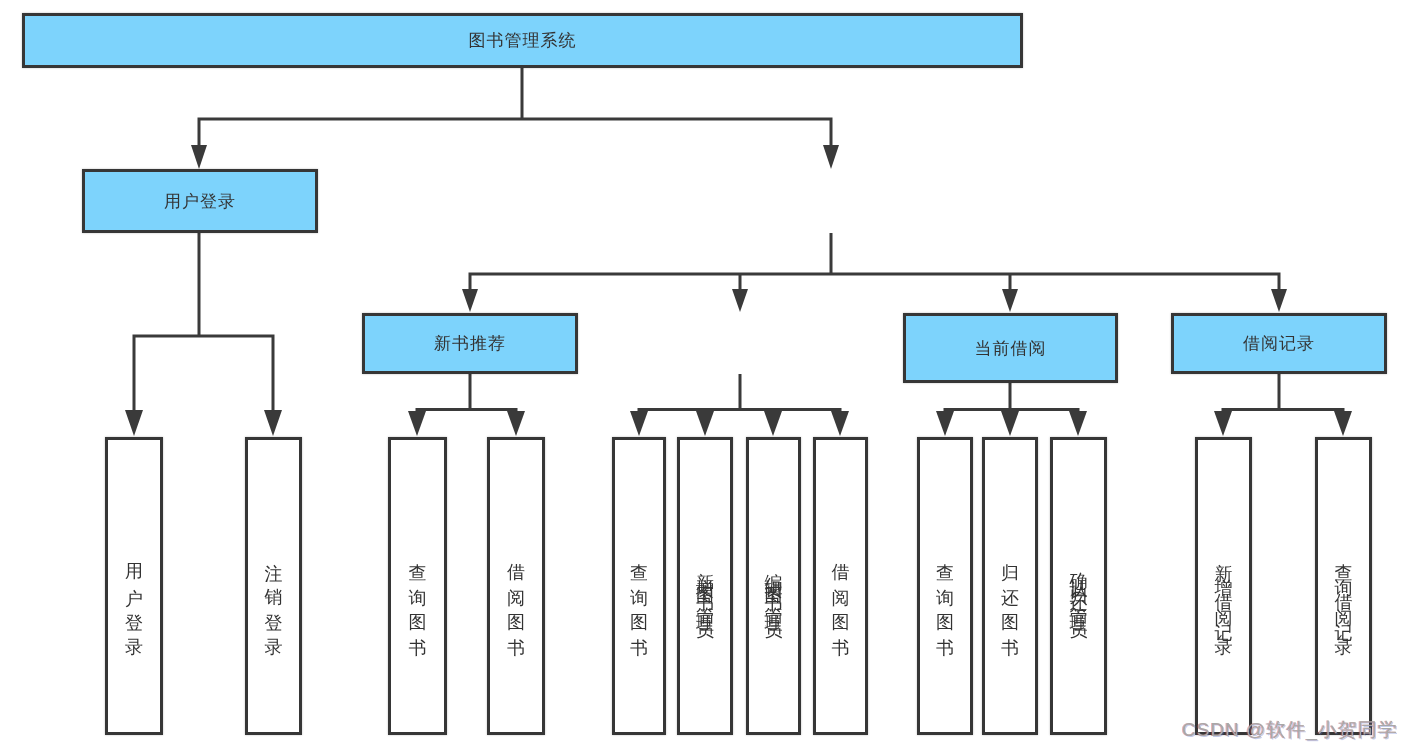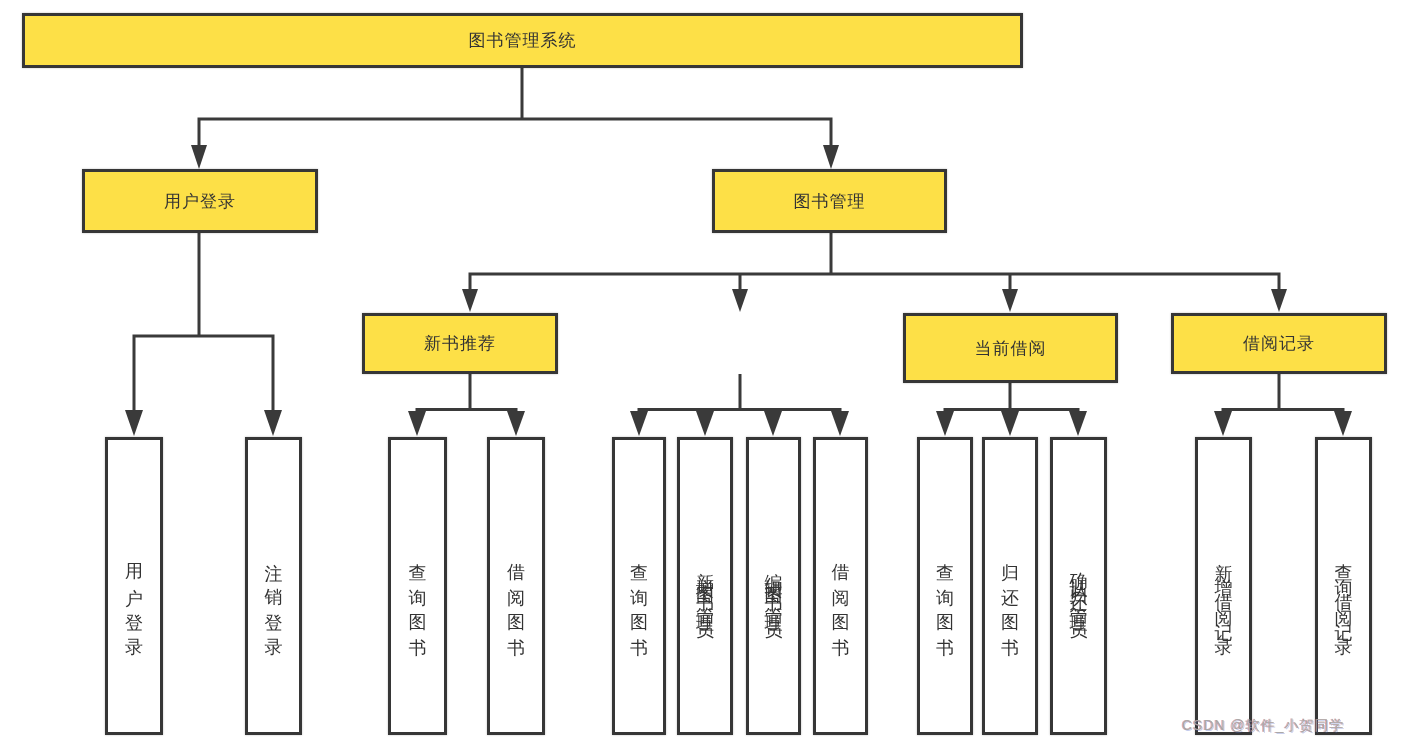--- a/index.html
+++ b/index.html
@@ -9,21 +9,21 @@
     background:#ffffff;
     overflow:hidden;
     font-family:"Liberation Sans","DejaVu Sans",sans-serif;
     color:#333333;
   }
   #wires{position:absolute;left:0;top:0;width:1405px;height:747px;}
   .hbox{
     position:absolute;
     box-sizing:border-box;
     border:3px solid #363636;
-    background:#fde047;
+    background:#7dd3fc;
     display:flex;align-items:center;justify-content:center;
     font-size:17px;
     letter-spacing:1px;
     color:#333333;
     box-shadow:0 0 2px rgba(0,0,0,0.25);
   }
   .leaf{
     position:absolute;
     top:437px;height:298px;width:56px;
     box-sizing:border-box;
@@ -38,21 +38,21 @@
     color:#333333;
     line-height:1;
     white-space:nowrap;
   }
   .ls4{letter-spacing:25px;margin-top:25px;}
   .ls6{letter-spacing:15px;margin-top:15px;}
   .ls9{letter-spacing:7px;margin-top:7px;}
   #watermark{
     position:absolute;
     left:1182px;top:717px;
-    font-size:14px;
+    font-size:19px;
     color:#a8a8a8;
     letter-spacing:1px;
     white-space:nowrap;
     text-shadow:-1px 0 0 rgba(205,80,80,0.45), 1px 1px 0 rgba(90,110,200,0.35);
   }
 </style>
 </head>
 <body>
 
 <div id="canvas">
@@ -88,25 +88,22 @@
     </g>
   </svg>
 
   <div class="hbox" style="left:22px;top:13px;width:1001px;height:55px;">
     <span>图书管理系统</span>
   </div>
 
   <div class="hbox" style="left:82px;top:169px;width:236px;height:64px;">
     <span>用户登录</span>
   </div>
-  <div class="hbox" style="left:712px;top:169px;width:235px;height:64px;">
-    <span>图书管理</span>
-  </div>
 
-  <div class="hbox" style="left:362px;top:313px;width:196px;height:61px;">
+  <div class="hbox" style="left:362px;top:313px;width:216px;height:61px;">
     <span>新书推荐</span>
   </div>
   <div class="hbox" style="left:903px;top:313px;width:215px;height:70px;">
     <span>当前借阅</span>
   </div>
   <div class="hbox" style="left:1171px;top:313px;width:216px;height:61px;">
     <span>借阅记录</span>
   </div>
 
   <div class="leaf" style="left:105px;width:58px;">

